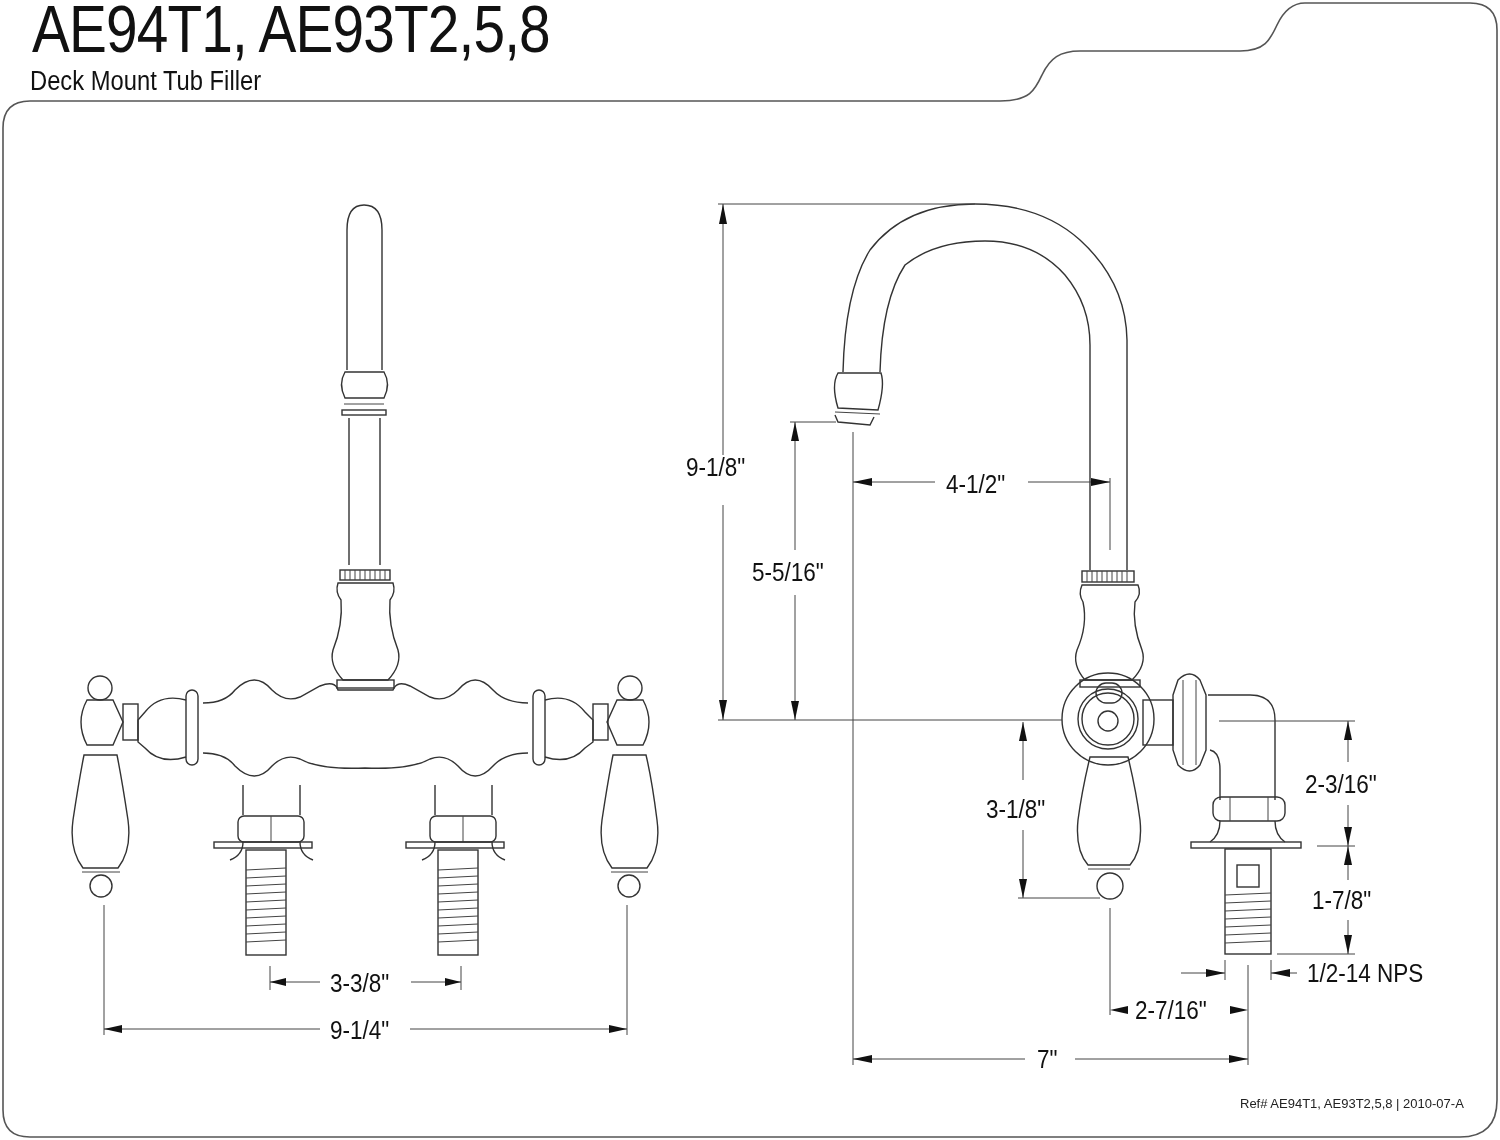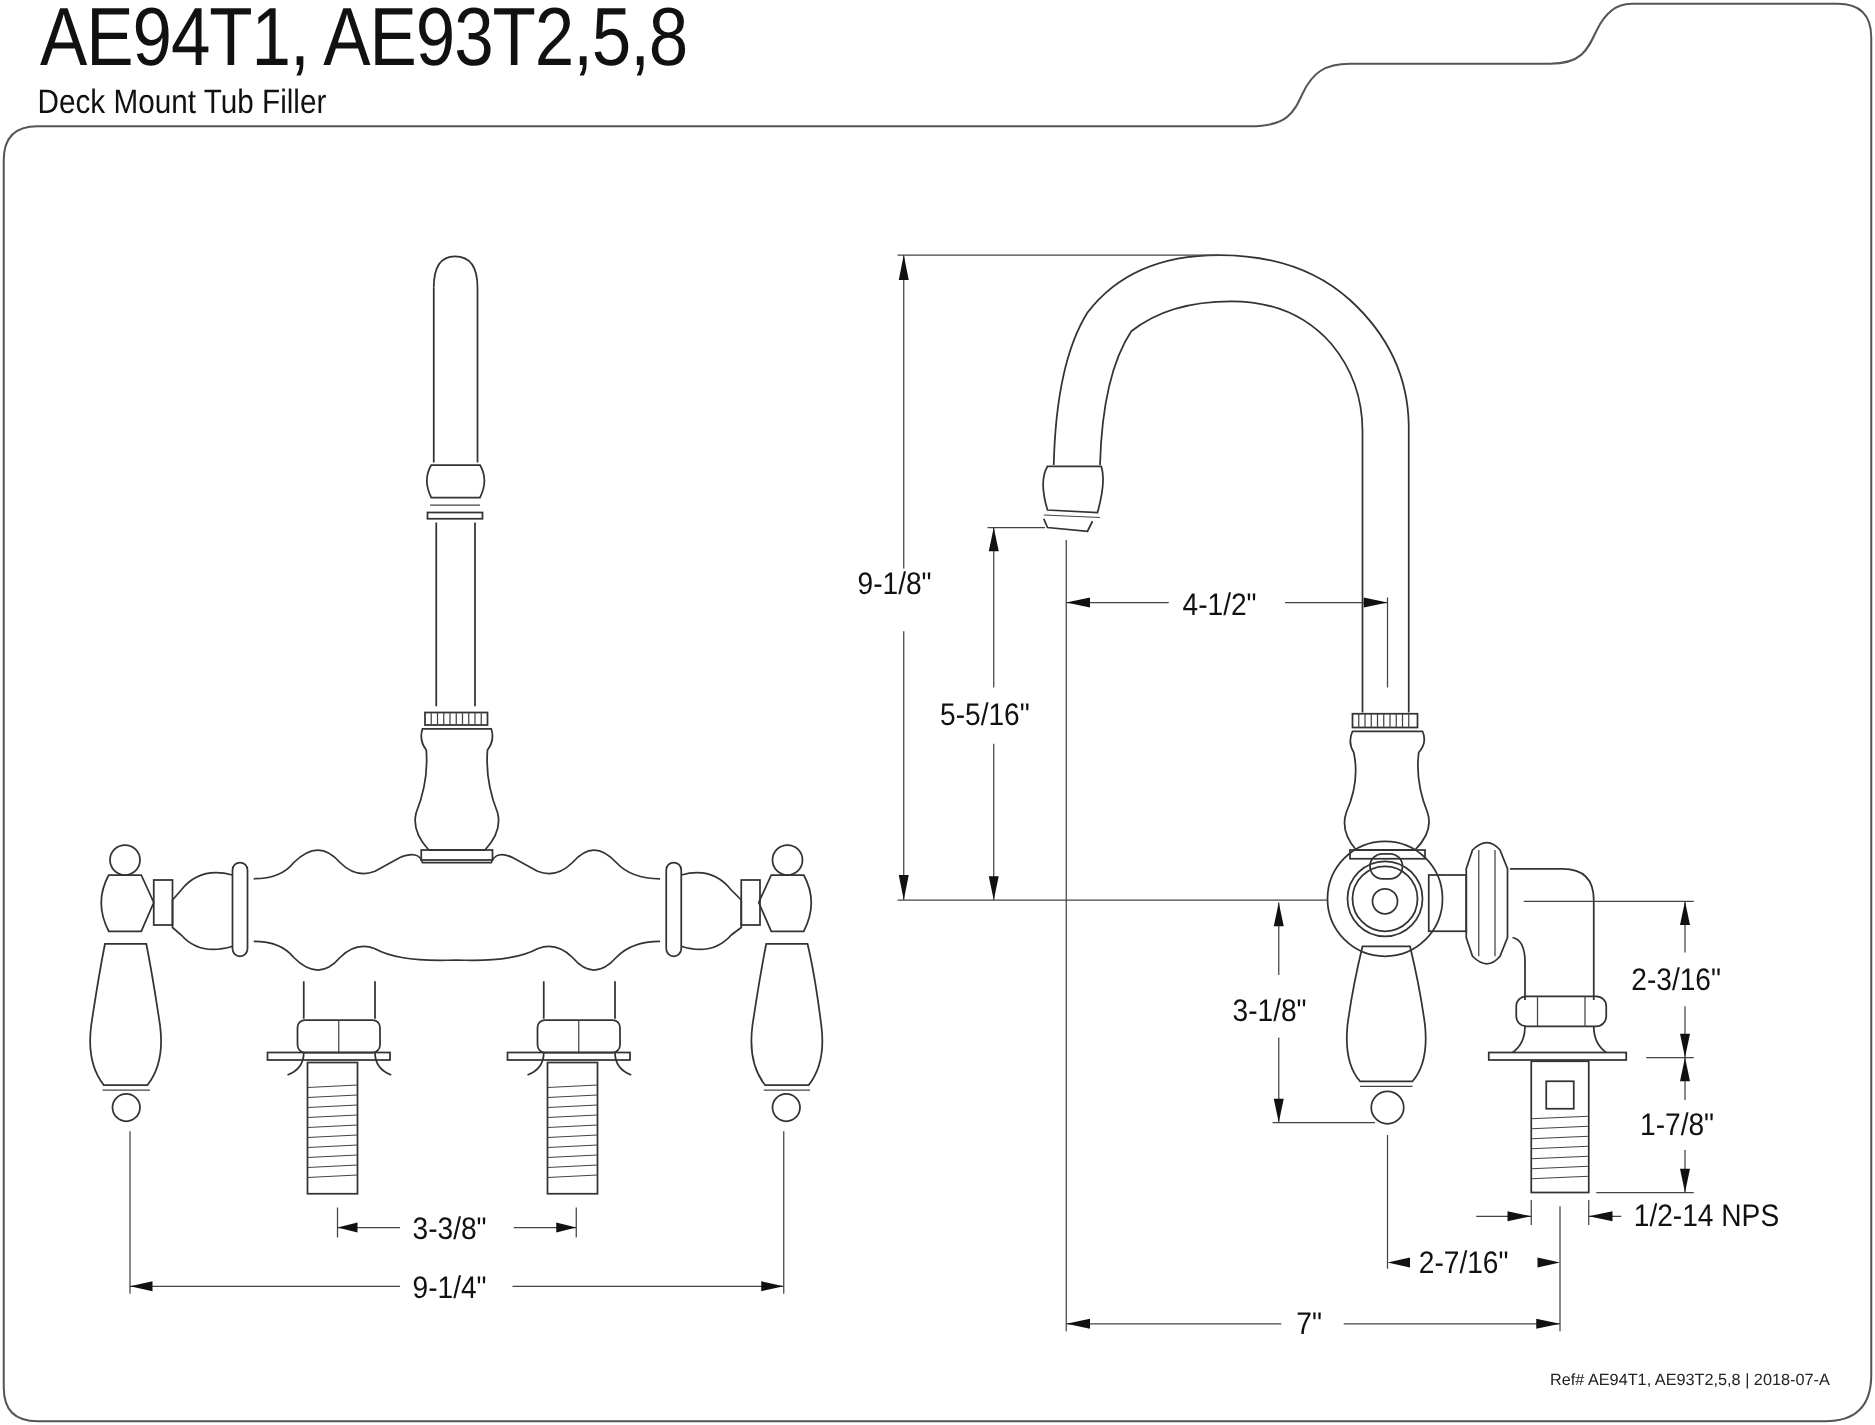--- a/index.html
+++ b/index.html
@@ -252,13 +252,13 @@
 <div class="dim" style="left:686px; top:455px;">9-1/8"</div>
 <div class="dim" style="left:752px; top:560px;">5-5/16"</div>
 <div class="dim" style="left:946px; top:472px;">4-1/2"</div>
 <div class="dim" style="left:986px; top:797px;">3-1/8"</div>
 <div class="dim" style="left:1305px; top:772px;">2-3/16"</div>
 <div class="dim" style="left:1312px; top:888px;">1-7/8"</div>
 <div class="dim" style="left:1307px; top:961px;">1/2-14 NPS</div>
 <div class="dim" style="left:1135px; top:998px;">2-7/16"</div>
 <div class="dim" style="left:1037px; top:1047px;">7"</div>
 
-<div class="ref">Ref# AE94T1, AE93T2,5,8 | 2018-07-A</div>
+<div class="ref">Ref# AE94T1, AE93T2,5,8 | 2010-07-A</div>
 
 </body></html>

